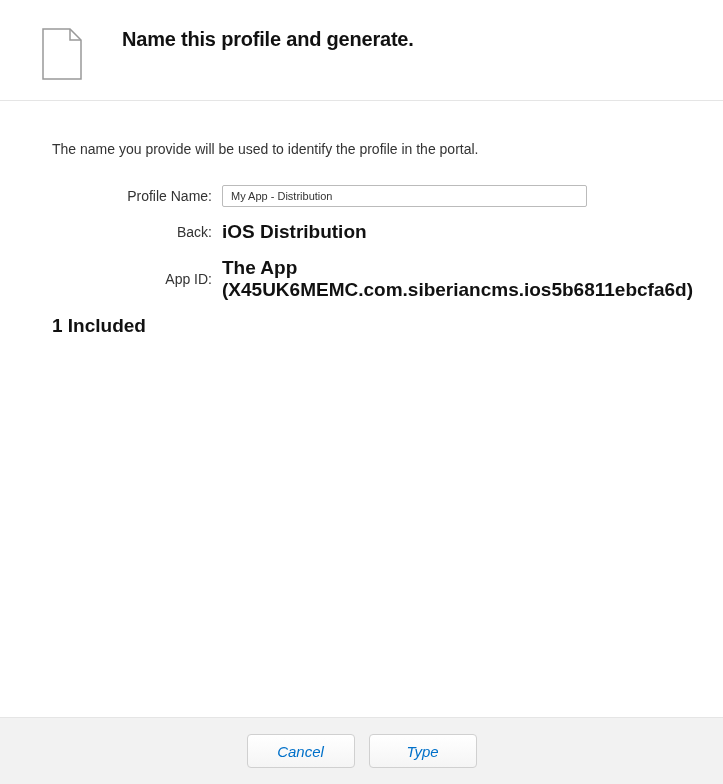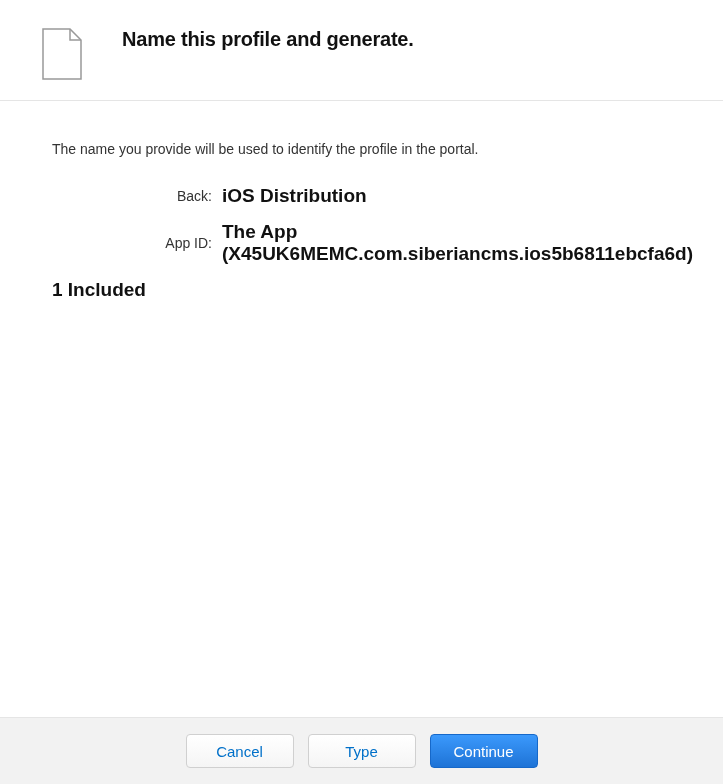--- a/index.html
+++ b/index.html
@@ -94,20 +94,21 @@
       cursor: pointer;
       display: flex;
       align-items: center;
       justify-content: center;
       font-family: inherit;
     }
     .btn-secondary {
       background: linear-gradient(to bottom, #ffffff, #f5f5f5);
       border: 1px solid #d0d0d0;
       color: #0070c9;
+      font-style: italic;
     }
     .btn-primary {
       background: linear-gradient(to bottom, #3b99fc, #1e73d6);
       border: 1px solid #1668c9;
       color: #ffffff;
     }
   </style>
 </head>
 <body>
 
@@ -119,20 +120,24 @@
     </svg>
   </span>
   <h1 class="header-title">Name this profile and generate.</h1>
 </div>
 
 <div class="main-content">
   <p class="description-text">The name you provide will be used to identify the profile in the portal.</p>
 
   <div class="form-section">
 
+    <div class="form-row">
+      <label class="form-label">Profile Name:</label>
+      <input type="text" class="profile-name-input" value="My App - Distribution" style="">
+    </div>
 
     <div class="form-row">
       <span class="form-label">Back:</span>
       <span class="form-value">iOS Distribution</span>
     </div>
 
     <div class="form-row">
       <span class="form-label">App ID:</span>
       <span class="form-value">The App (X45UK6MEMC.com.siberiancms.ios5b6811ebcfa6d)</span>
     </div>
@@ -140,14 +145,13 @@
     <div class="form-row">
       <span class="form-value">1 Included</span>
     </div>
 
   </div>
 </div>
 
 <div class="footer-bar">
   <button class="btn btn-secondary">Cancel</button>
   <button class="btn btn-secondary">Type</button>
-  <button class="btn btn-primary">Continue</button>
 </div>
 
 </body></html>

